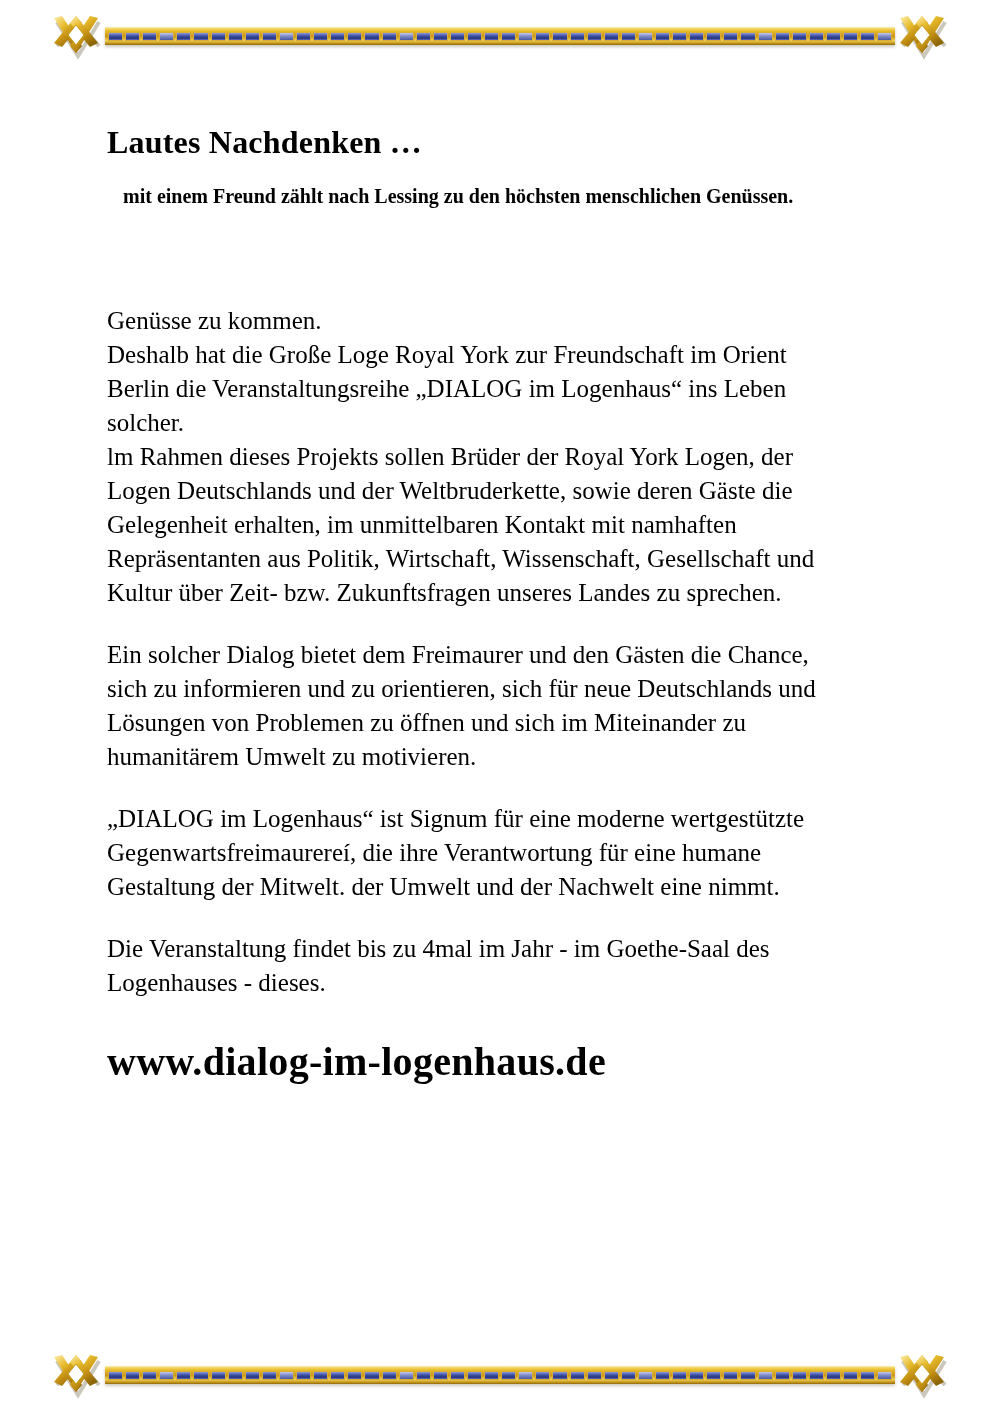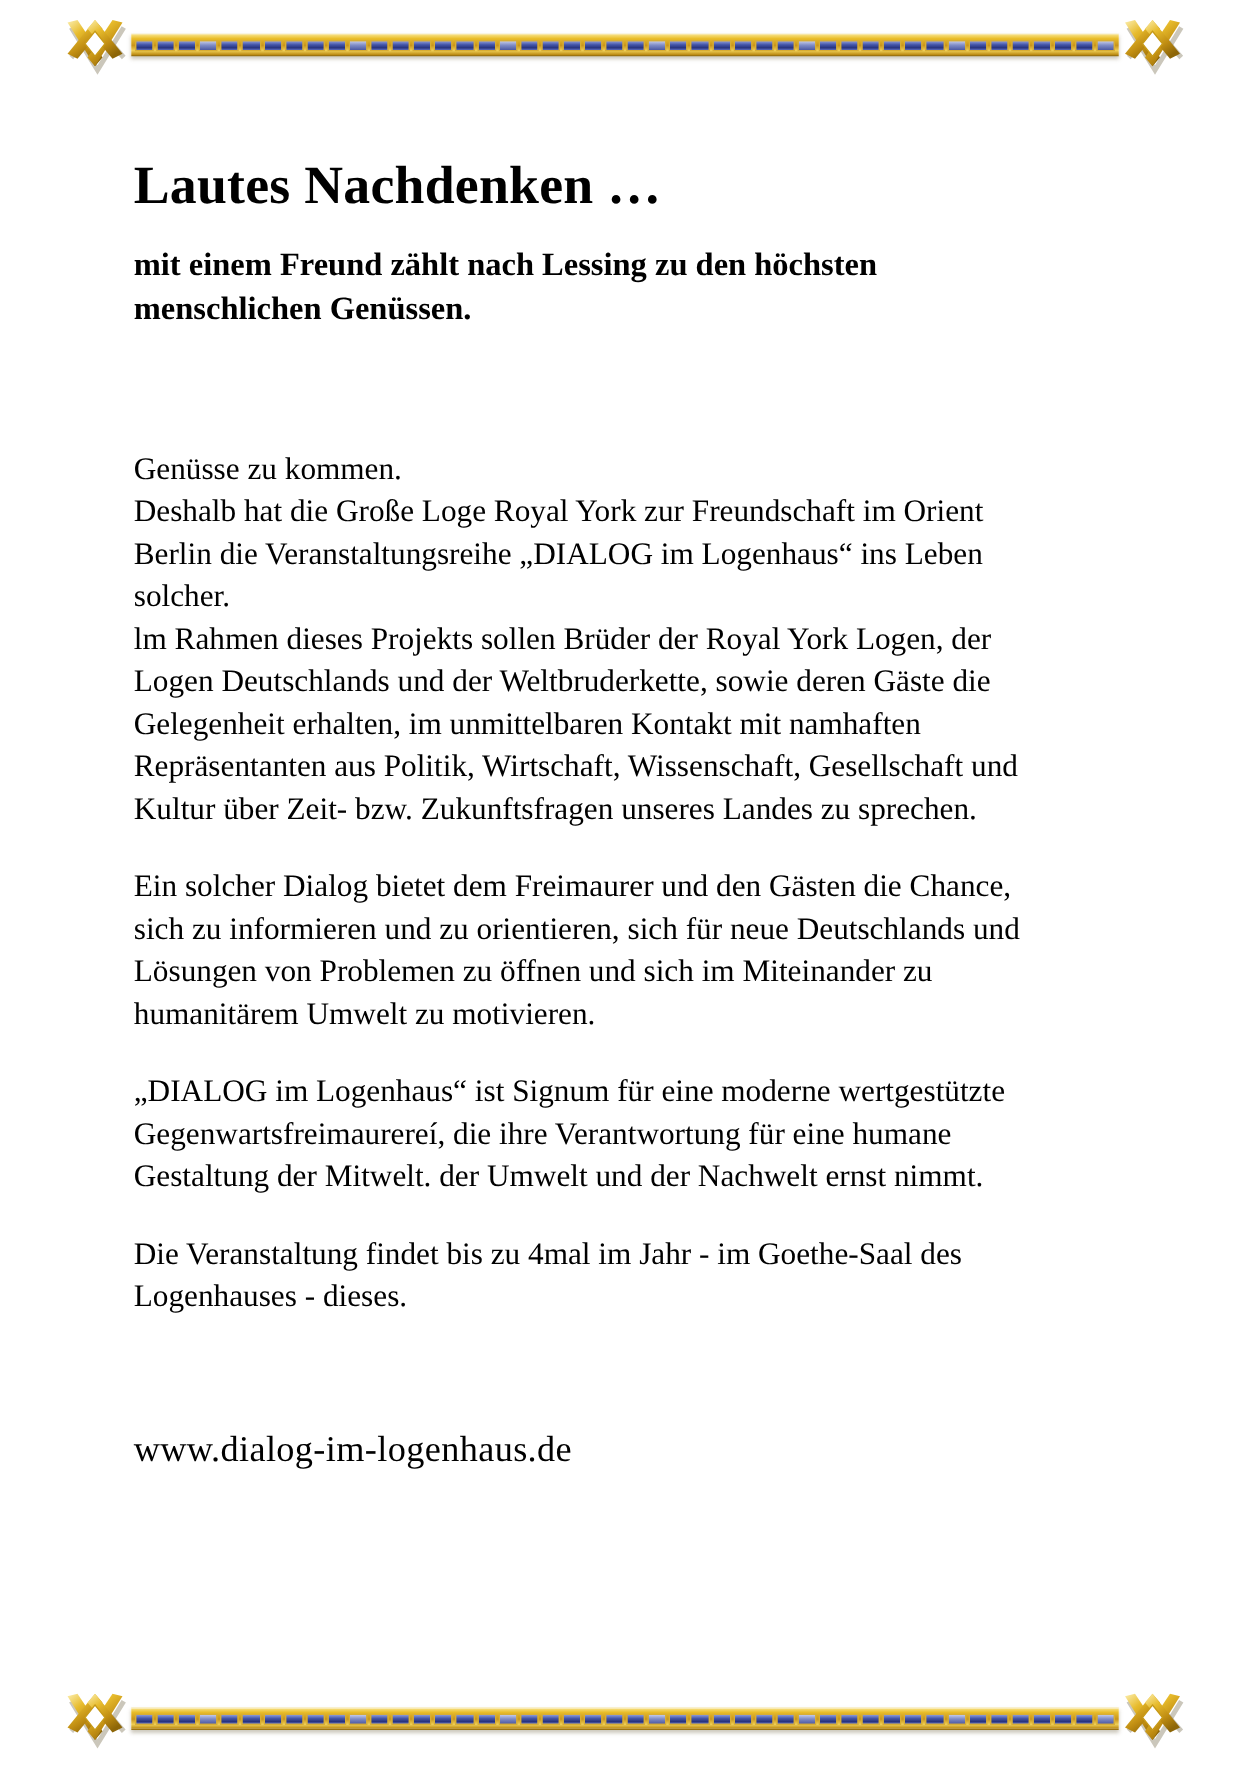--- a/index.html
+++ b/index.html
@@ -85,32 +85,32 @@
 
   
   .page-body {
     position: absolute;
     left: 107px;
     top: 125px;
     width: 810px;
   }
 
   .doc-title {
-    font-size: 43px;
+    font-size: 32px;
     font-weight: bold;
     line-height: 1.12;
     letter-spacing: 0.2px;
     margin: 0 0 22px 0;
   }
 
   .doc-subtitle {
-    font-size: 26px;
+    font-size: 20px;
     font-weight: bold;
     line-height: 1.33;
-    margin: 0;
+    margin: 16px;
     max-width: 730px;
   }
 
   .paragraphs {
     margin-top: 95px;
   }
 
   .para {
     font-size: 25px;
     line-height: 1.36;
@@ -119,23 +119,23 @@
   }
   .para:last-child { margin-bottom: 12px; }
 
   .para .line { display: block; }
 
   .para b, .para .bold {
     font-weight: normal;
   }
 
   .website {
-    margin-top: 89px;
-    font-size: 29px;
-    font-weight: normal;
+    margin-top: 38px;
+    font-size: 40px;
+    font-weight: bold;
     letter-spacing: 0.3px;
   }
 </style>
 </head>
 <body>
 
 <div class="ornament-row top">
   <div class="corner-emblem">
     <svg viewBox="0 0 56 50" xmlns="http://www.w3.org/2000/svg">
       <defs>
@@ -251,21 +251,21 @@
       </p>
       <p class="para">
         <span class="line">Ein solcher Dialog bietet dem Freimaurer und den Gästen die Chance,</span>
         <span class="line">sich zu informieren und zu orientieren, sich für neue Deutschlands und</span>
         <span class="line">Lösungen von Problemen zu öffnen und sich im Miteinander zu</span>
         <span class="line">humanitärem Umwelt zu motivieren.</span>
       </p>
       <p class="para">
         <span class="line"><b>„DIALOG im Logenhaus“</b> ist Signum für eine moderne wertgestützte</span>
         <span class="line">Gegenwartsfreimaurereí, die ihre Verantwortung für eine humane</span>
-        <span class="line">Gestaltung der Mitwelt. der Umwelt und der Nachwelt ernst nimmt.</span>
+        <span class="line">Gestaltung der Mitwelt. der Umwelt und der Nachwelt eine nimmt.</span>
       </p>
       <p class="para">
         <span class="line">Die Veranstaltung findet bis zu 4mal im Jahr - im Goethe-Saal des</span>
         <span class="line">Logenhauses - dieses.</span>
       </p>
     </div>
 
   <div class="website">www.dialog-im-logenhaus.de</div>
 </div>
 

